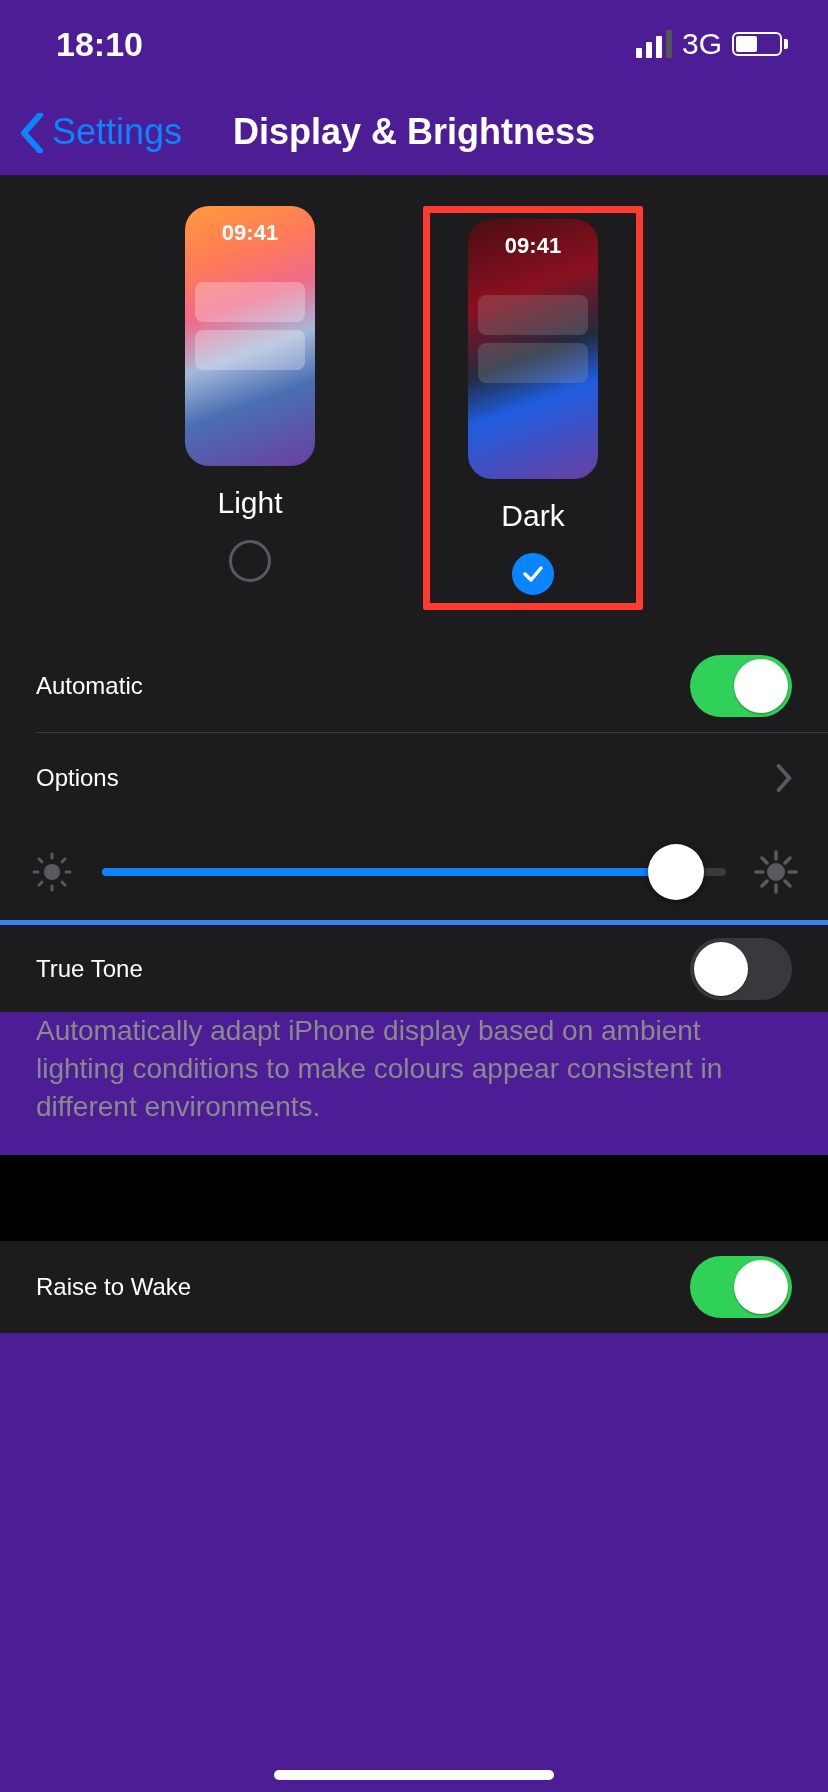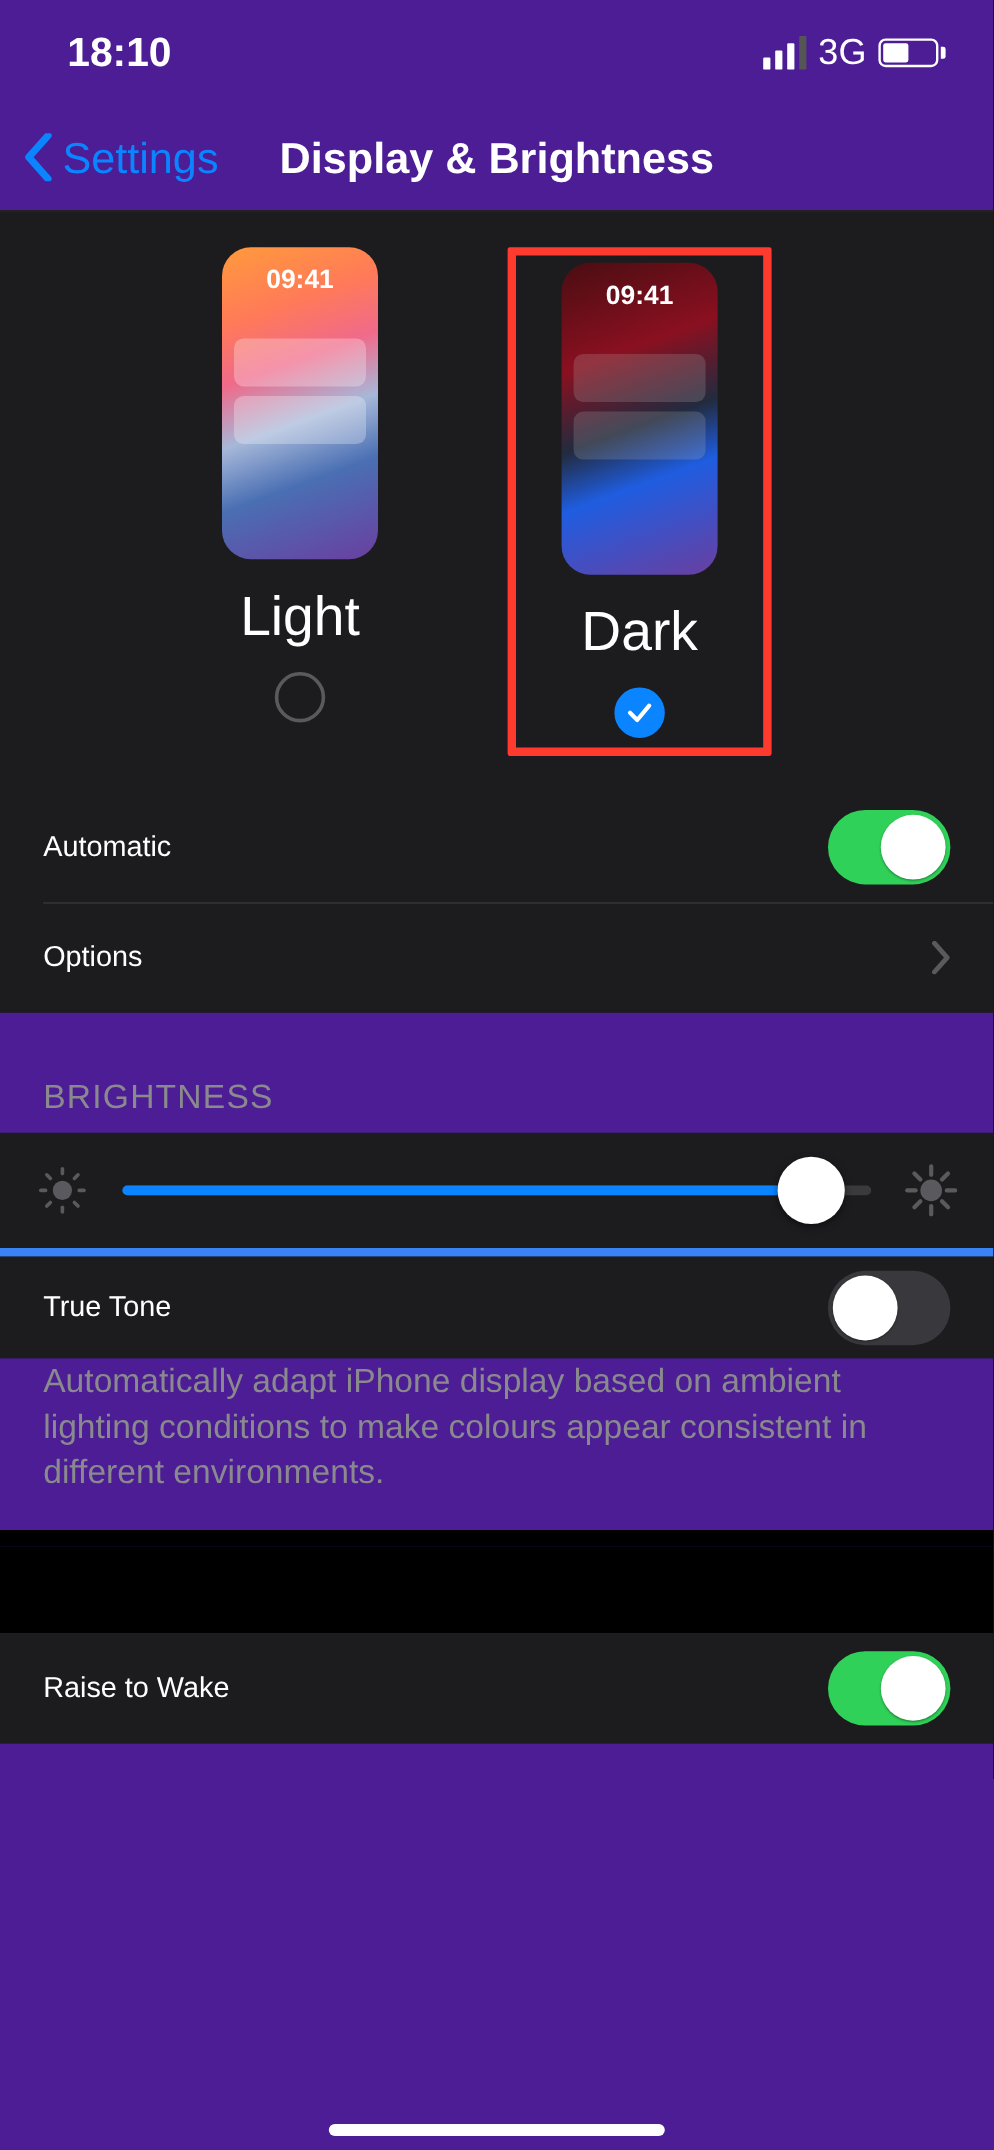--- a/index.html
+++ b/index.html
@@ -14,21 +14,21 @@
   .signal .bar.dim { background:#555; }
   .signal .b1{height:10px}.signal .b2{height:16px}.signal .b3{height:22px}.signal .b4{height:28px}
   .net-label { font-size:30px; font-weight:500; }
   .battery { display:flex; align-items:center; }
   .battery-body { width:50px; height:24px; border:2.5px solid #fff; border-radius:6px; position:relative; }
   .battery-fill { position:absolute; left:2px; top:2px; bottom:2px; width:45%; background:#fff; border-radius:2px; }
   .battery-tip { width:4px; height:10px; background:#fff; border-radius:0 2px 2px 0; margin-left:2px; }
 
   
   .nav { height: 88px; display:flex; align-items:center; position:relative; border-bottom:1px solid #222; padding:0 20px; }
-  .back { display:flex; align-items:flex-start; color:#0a84ff; font-size:36px; gap:8px; }
+  .back { display:flex; align-items:flex-end; color:#0a84ff; font-size:36px; gap:8px; }
   .back svg { width:24px; height:40px; }
   .title { position:absolute; left:0; right:0; text-align:center; font-size:36px; font-weight:600; pointer-events:none; }
 
   .section-header { padding: 54px 36px 14px; color:#8a8a8e; font-size:28px; letter-spacing:1px; text-transform:uppercase; }
 
   .group { background:#1c1c1e; }
   .row { display:flex; align-items:center; justify-content:space-between; padding:0 36px; min-height:92px; position:relative; }
   .row + .row::before { content:""; position:absolute; left:36px; right:0; top:0; height:1px; background:#3a3a3c; }
   .row-label { font-size:24px; color:#fff; }
   .row-value { font-size:34px; color:#8a8a8e; display:flex; align-items:center; gap:18px; }
@@ -37,21 +37,21 @@
   
   .appearance-wrap { background:#1c1c1e; padding: 30px 0 30px; display:flex; justify-content:center; gap:108px; }
   .appearance-item { display:flex; flex-direction:column; align-items:center; gap:20px; }
   .phone-preview { width:130px; height:260px; border-radius:24px; position:relative; overflow:hidden; }
   .phone-preview.light { background: linear-gradient(160deg, #ff9a3c 0%, #ff7a59 22%, #f06a8a 38%, #a6b8d9 55%, #4a6fb3 72%, #6a3fa0 100%); }
   .phone-preview.dark  { background: linear-gradient(160deg, #4a0d12 0%, #8a1020 30%, #222b3f 52%, #1f5de0 68%, #6a3fa0 100%); }
   .phone-preview .ptime { position:absolute; top:14px; left:0; right:0; text-align:center; font-size:22px; font-weight:600; color:#fff; }
   .phone-preview .widget { position:absolute; left:10px; right:10px; height:40px; border-radius:8px; background:rgba(255,255,255,0.28); }
   .phone-preview.dark .widget { background:rgba(180,180,180,0.22); }
   .phone-preview .w1{ top:76px; } .phone-preview .w2{ top:124px; }
-  .appearance-label { font-size:46px; color:#fff; }
+  .appearance-label { font-size:30px; color:#fff; }
   .radio { width:42px; height:42px; border-radius:50%; border:3px solid #5a5a5e; display:flex; align-items:center; justify-content:center; }
   .radio.checked { background:#0a84ff; border-color:#0a84ff; }
   .radio.checked svg { width:24px; height:24px; }
   .highlight-box { border:7px solid #ff3b30; padding:6px 38px 8px; border-radius:2px; }
 
   
   .toggle { width:102px; height:62px; border-radius:32px; background:#39393d; position:relative; }
   .toggle .knob { position:absolute; top:4px; width:54px; height:54px; border-radius:50%; background:#fff; box-shadow:0 1px 2px rgba(0,0,0,.4); }
   .toggle.off .knob { left:4px; }
   .toggle.on { background:#30d158; }
@@ -145,21 +145,20 @@
   <div class="row">
     <span class="row-label">Options</span>
     <span class="row-value">
       <svg class="chevron" viewBox="0 0 12 20">
             <path d="M2 1 L10 10 L2 19" stroke="#5a5a5e" stroke-width="3" fill="none" stroke-linecap="round" stroke-linejoin="round"></path>
           </svg>
     </span>
   </div>
 </div>
 
-<div class="section-header">BRIGHTNESS</div>
 
 <div class="bright-row">
   <svg class="sun-icon" viewBox="0 0 44 44">
     <circle cx="22" cy="22" r="8" fill="#5a5a5e"></circle>
     <g stroke="#5a5a5e" stroke-width="3" stroke-linecap="round">
       <line x1="22" y1="4" x2="22" y2="8"></line>
           <line x1="22" y1="36" x2="22" y2="40"></line>
       <line x1="4" y1="22" x2="8" y2="22"></line>
           <line x1="36" y1="22" x2="40" y2="22"></line>
       <line x1="9" y1="9" x2="12" y2="12"></line>
@@ -182,21 +181,21 @@
           <line x1="35" y1="22" x2="42" y2="22"></line>
       <line x1="8" y1="8" x2="13" y2="13"></line>
           <line x1="31" y1="31" x2="36" y2="36"></line>
       <line x1="8" y1="36" x2="13" y2="31"></line>
           <line x1="31" y1="13" x2="36" y2="8"></line>
     </g>
   </svg>
 </div>
 
 <div class="group">
-  <div class="row" style="border-top:7px solid #3b82f6">
+  <div class="row" style="border-top:5px solid #3b82f6">
     <span class="row-label">True Tone</span>
     <div class="toggle off">
           <div class="knob"></div>
         </div>
   </div>
 </div>
 <div class="footer-text">Automatically adapt iPhone display based on ambient lighting conditions to make colours appear consistent in different environments.</div>
 
 <div class="spacer-thin"></div>
 

